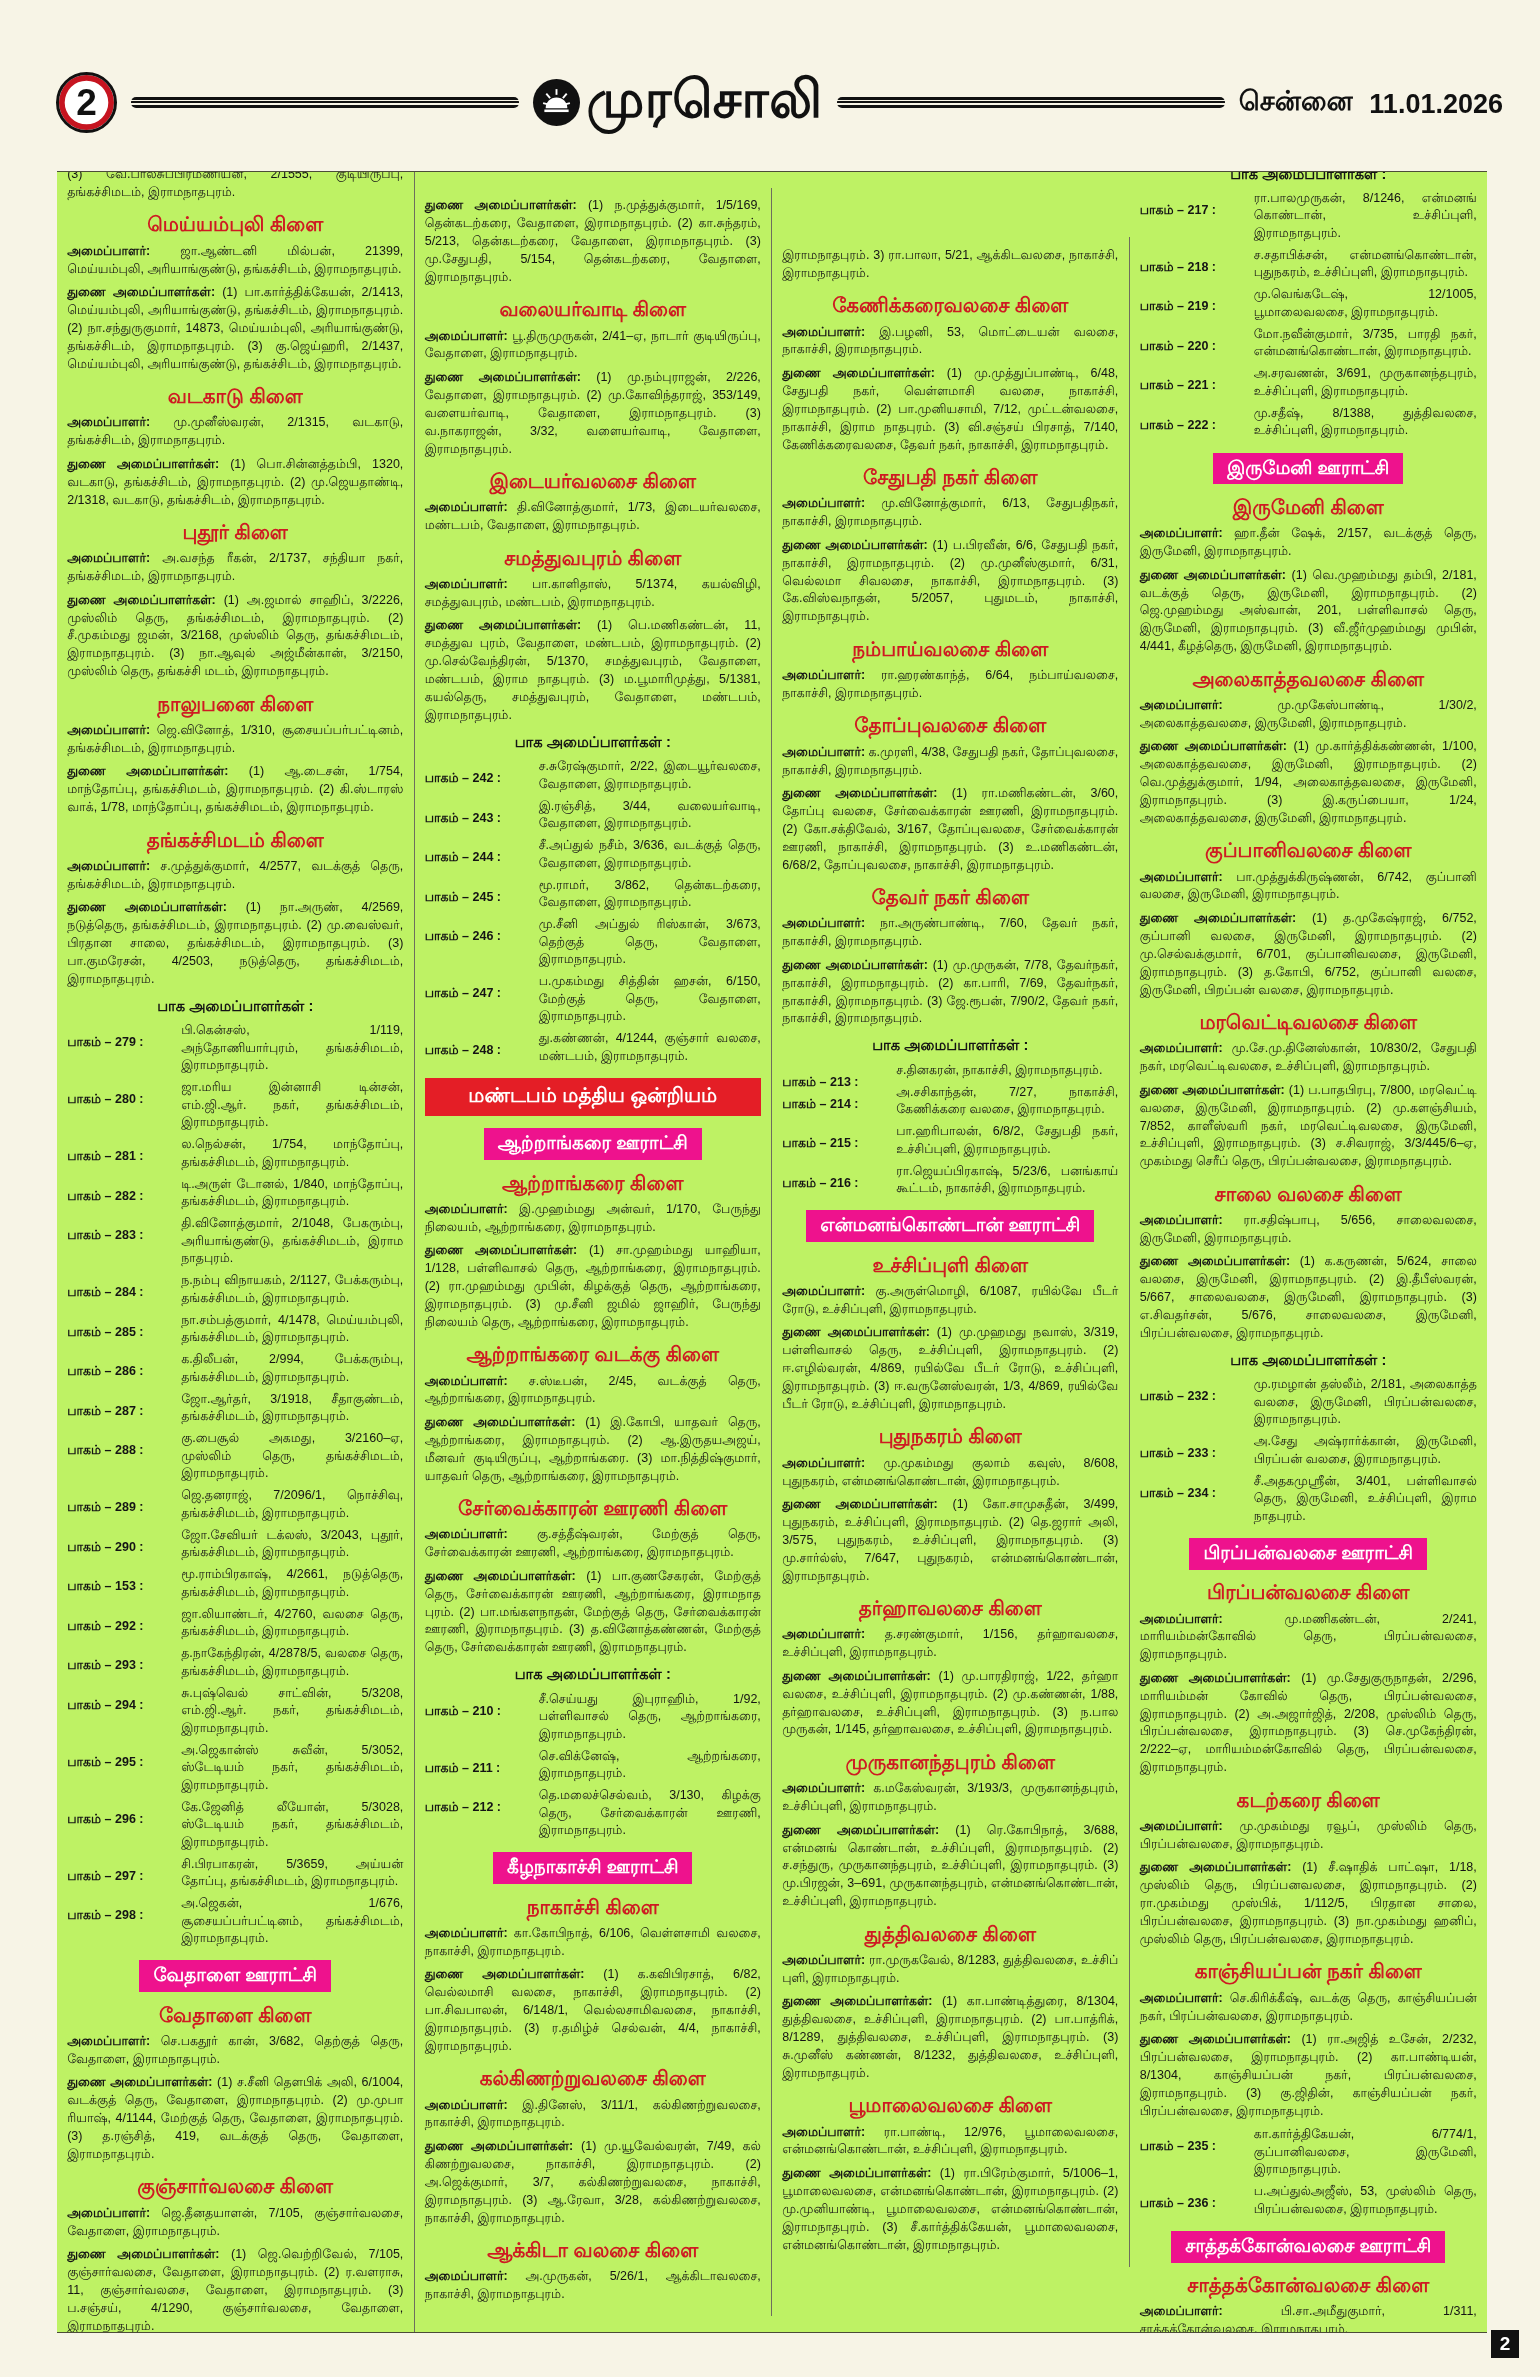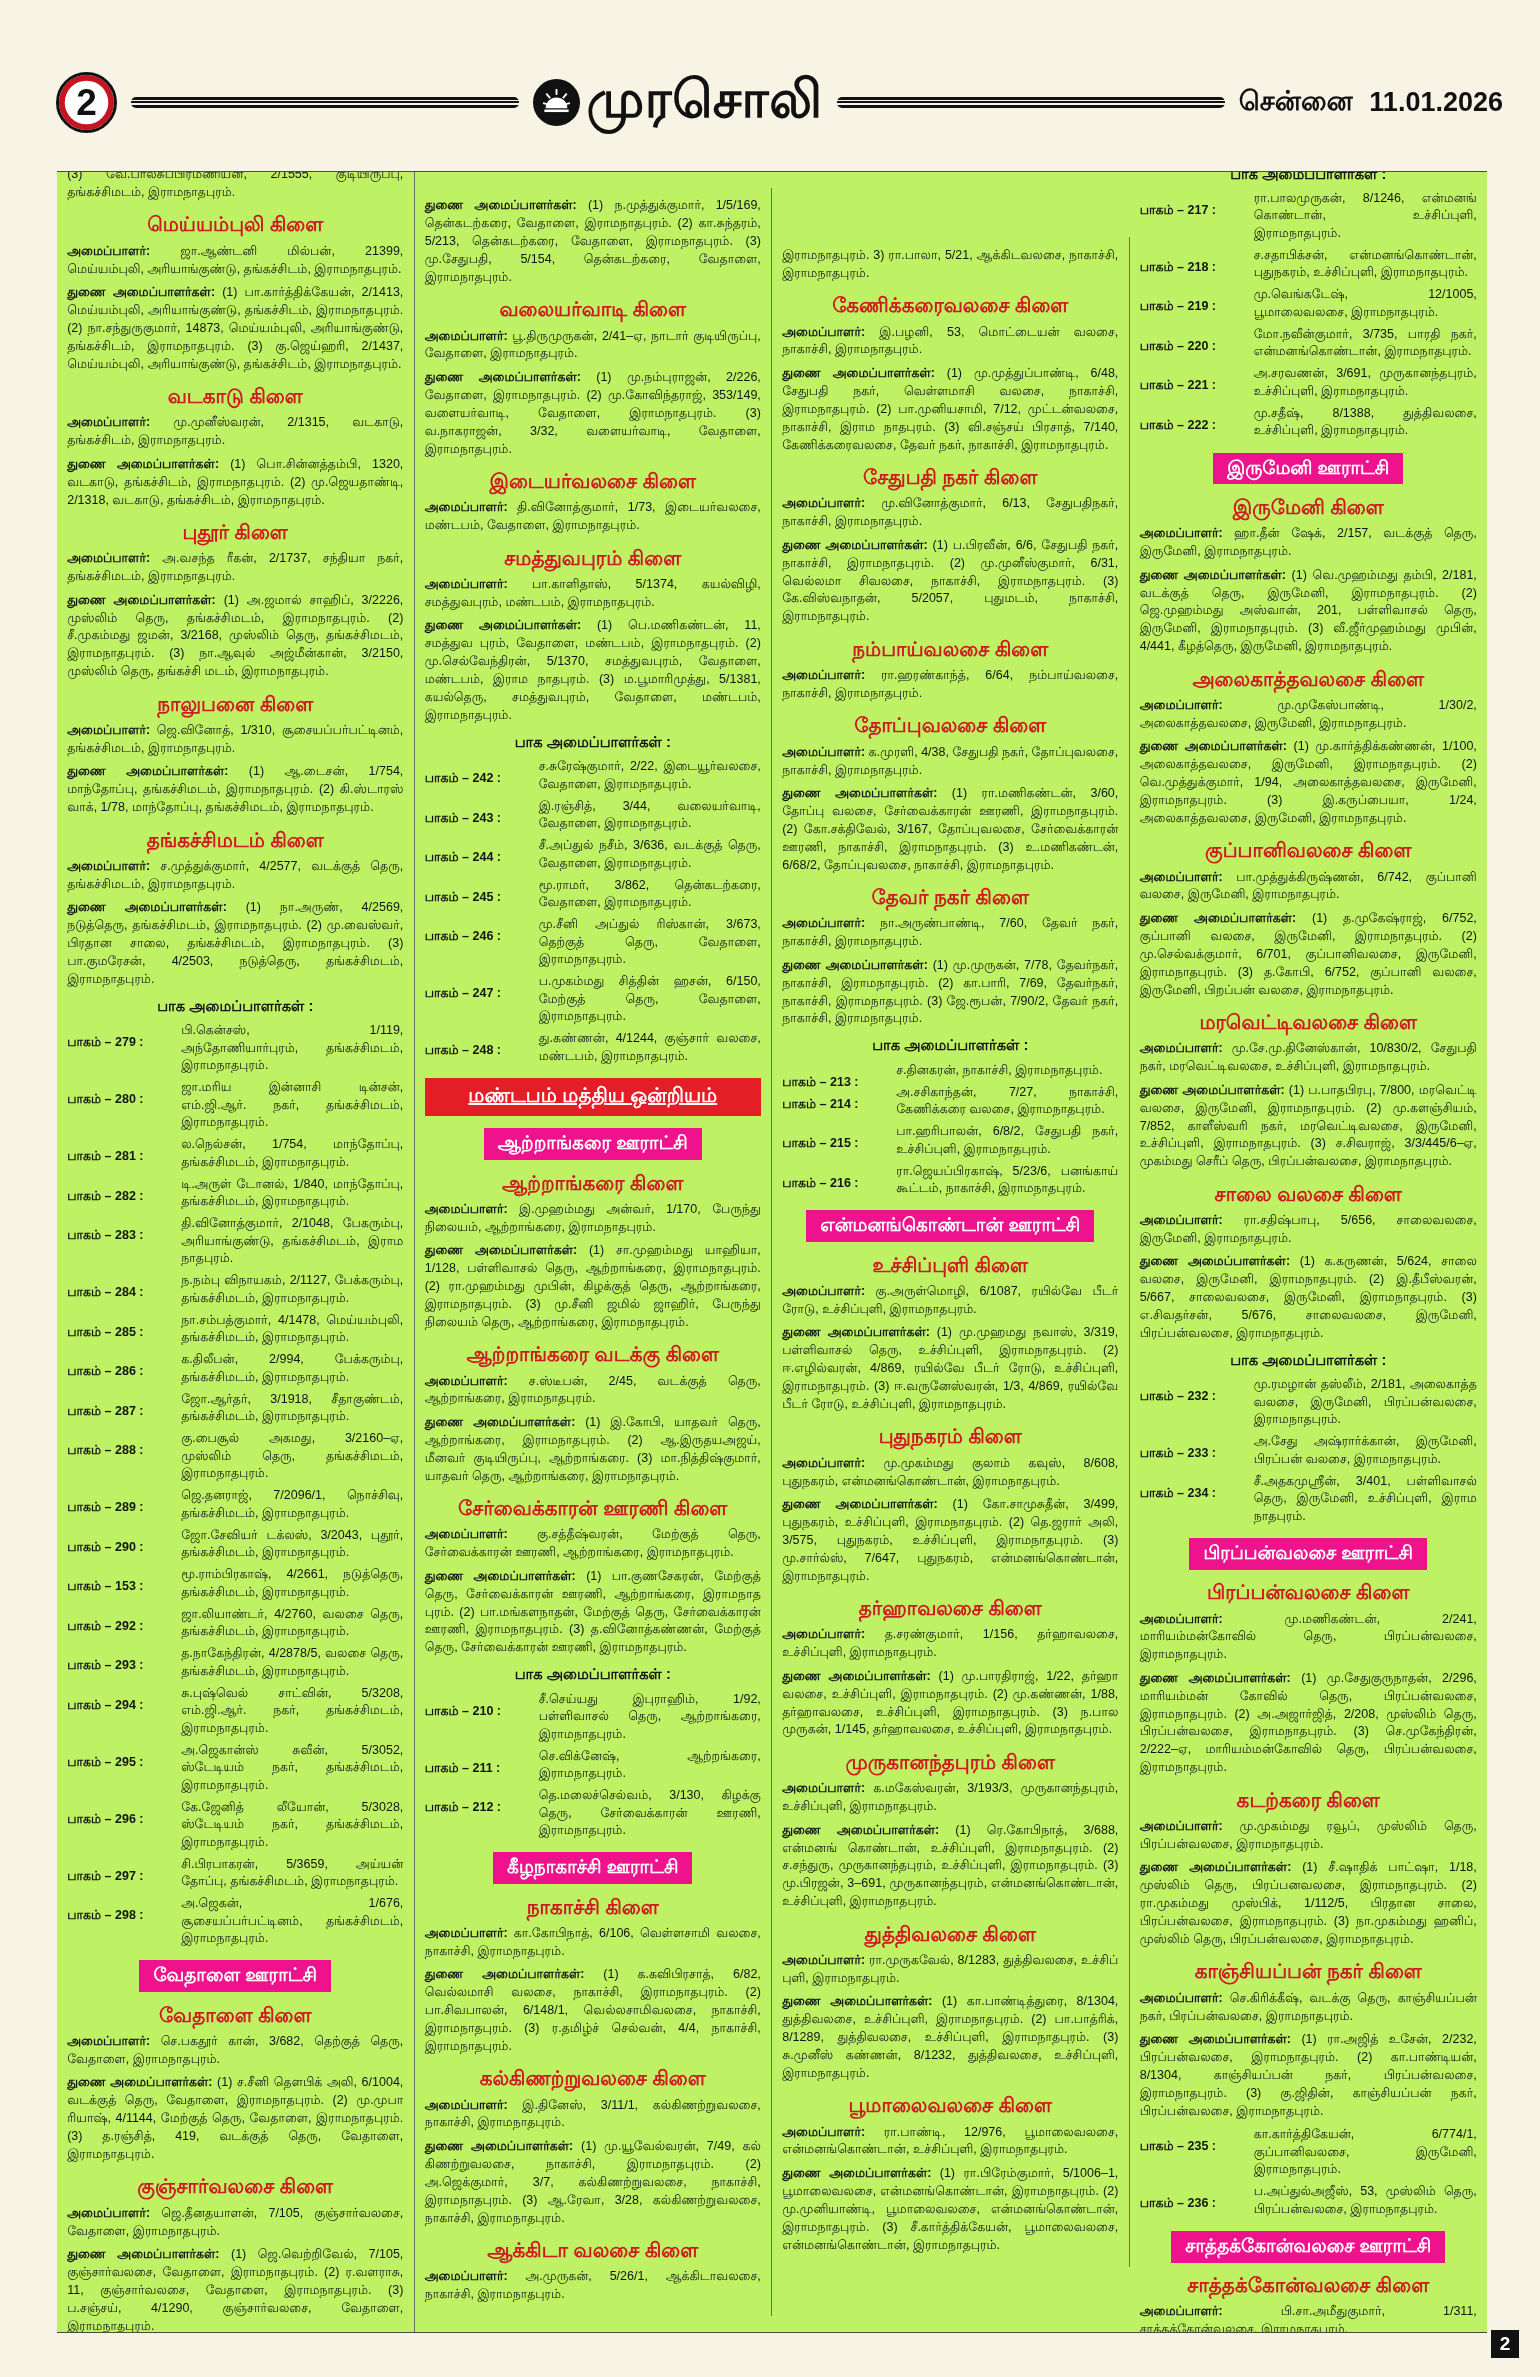--- a/index.html
+++ b/index.html
@@ -21,37 +21,37 @@
     box-shadow:0 0 0 0 #fff, inset 0 0 0 5.7px #c61420;
     font-size:37px;font-weight:bold;color:#111;flex:0 0 auto;
   }
   .hrule{flex:1 1 auto;height:10.2px;margin:0 14px;
     background:linear-gradient(#111 0 2.6px,transparent 2.6px 4.5px,#111 4.5px 5.7px,transparent 5.7px 7.7px,#111 7.7px 10.2px);
     border-radius:5.1px;}
   .logo-wrap{display:flex;align-items:center;gap:6.4px;flex:0 0 auto;}
   .logo-circle{width:47px;height:47px;border-radius:50%;background:#111;
     display:flex;align-items:center;justify-content:center;}
   .masthead{font-size:52px;font-weight:bold;color:#111;letter-spacing:0.6px;}
-  .edition-wrap{flex:0 0 auto;margin-right:38px;display:flex;align-items:center;gap:16.6px;}
+  .edition-wrap{flex:0 0 auto;margin-right:38px;display:flex;align-items:flex-end;gap:16.6px;}
   .edition,.date{font-size:27px;font-weight:bold;color:#111;}
   
   .content{
     position:absolute;left:57px;top:171px;width:1430px;height:2160px;
     border-top:1.9px solid #4c4c38;border-bottom:1.9px solid #4c4c38;
     display:flex;overflow:hidden;background:#bef264;align-items:center;
   }
   .col{width:358px;box-sizing:border-box;padding:3.8px 10.2px 6.4px 10.2px;
     border-right:1.3px solid #6e6e5e;overflow:hidden;}
   .col:last-child{border-right:none;}
   
   .branch-heading{color:#ce1b22;text-align:center;font-weight:bold;
     font-size:20px;margin:11.5px 0 6.4px 0;line-height:1.15;}
   .subhead{text-align:center;font-weight:bold;font-size:14.7px;margin:9px 0 6.4px 0;}
   .banner-red{background:#e41e26;color:#fff;text-align:center;font-weight:bold;
-    font-size:20px;padding:6.4px 2.6px;margin:12.8px 0 10.2px 0;text-decoration:underline;}
+    font-size:20px;padding:6.4px 2.6px;margin:12.8px 0 10.2px 0;}
   .banner-magenta{background:#ee128d;color:#fff;font-weight:bold;font-size:18.5px;
     width:fit-content;max-width:94%;margin:12.8px auto 7.7px auto;padding:3.8px 14px;text-align:center;}
   .para{font-size:12.5px;line-height:1.43;text-align:justify;margin:5.7px 0;}
   .para .lead{font-weight:bold;}
   .ward{position:relative;padding-left:114px;min-height:16.6px;margin:4.5px 0;
     font-size:12.5px;line-height:1.4;text-align:justify;}
   .ward .num{position:absolute;left:0;top:12px;font-weight:bold;white-space:nowrap;}
   
   .footer-page{
     position:absolute;right:22px;bottom:19px;width:28px;height:28px;background:#111;

